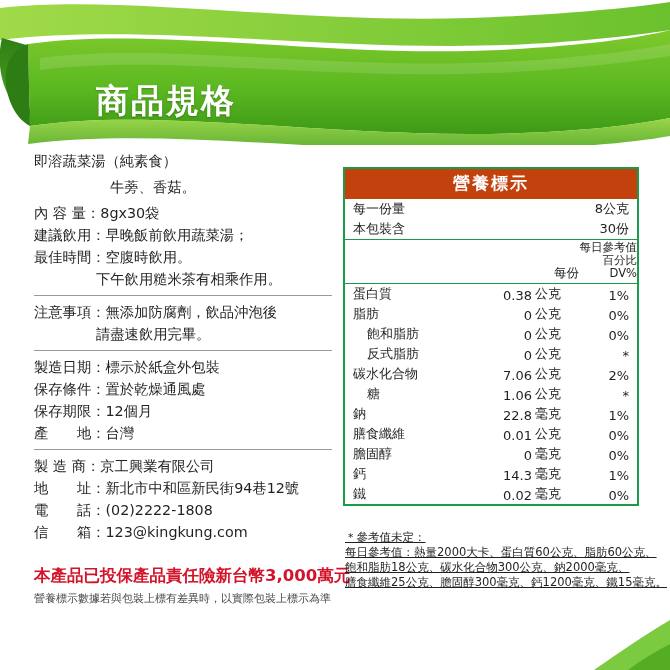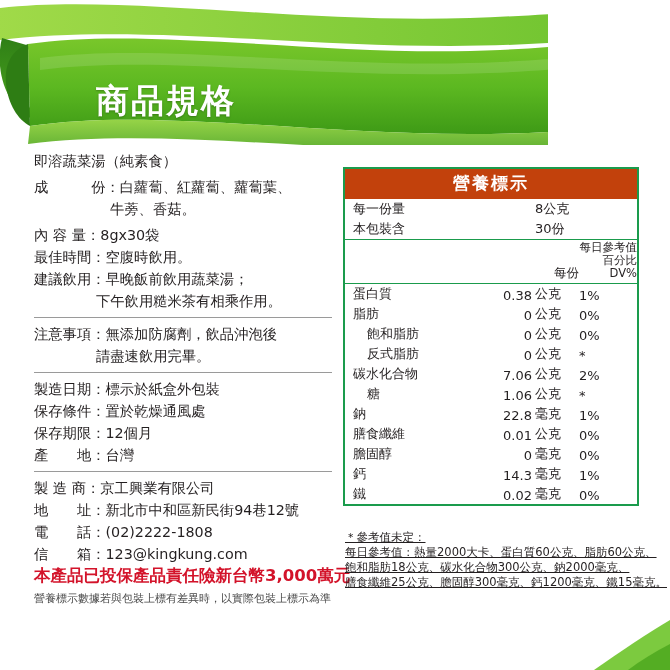--- a/index.html
+++ b/index.html
@@ -10,21 +10,21 @@
     font-family: "DejaVu Sans", "Liberation Sans", sans-serif;
     color: #231f20;
     overflow: hidden;
     position: relative;
   }
 
   
   .banner {
     position: absolute;
     left: 0; top: 0;
-    width: 548px; height: 145px;
+    width: 670px; height: 145px;
     overflow: hidden;
   }
   .banner svg { display: block; }
   .banner-title {
     position: absolute;
     left: 96px; top: 79px;
     font-size: 33px;
     font-weight: bold;
     color: #ffffff;
     letter-spacing: 2px;
@@ -95,21 +95,21 @@
   table.nt {
     width: 100%;
     border-collapse: collapse;
     font-size: 13px;
   }
   table.nt td { padding: 1px 0; vertical-align: bottom; }
   .td-name { padding-left: 8px !important; white-space: nowrap; }
   .td-name.sub { padding-left: 22px !important; }
   .td-val { text-align: right; padding-right: 3px !important; white-space: nowrap; }
   .td-unit { text-align: left; width: 44px; white-space: nowrap; }
-  .td-dv { padding-right: 8px !important; width: 58px; white-space: nowrap; }
+  .td-dv { text-align: right; padding-right: 8px !important; width: 58px; white-space: nowrap; }
   .serving-row td { font-size: 13px; padding-top: 2px; }
   .rule { border-bottom: 1px solid #1a9b4c; }
   .hdr-cell {
     text-align: right;
     font-size: 12.5px;
     line-height: 14px;
     padding-right: 3px;
   }
   .hdr-dv {
     text-align: right;
@@ -173,26 +173,25 @@
     <path d="M28,44 L30,126 C18,120 8,104 6,84 C4,64 12,50 28,44 Z" fill="#2e7d14"></path>
 
     <path d="M40,58 C160,42 330,70 500,62 C580,58 640,50 670,44 L670,56 C630,62 570,70 490,73 C320,80 160,54 40,70 Z" fill="#ffffff" opacity="0.13"></path>
   </svg>
   <div class="banner-title">商品規格</div>
 </div>
 
 <div class="spec">
   <div class="row">即溶蔬菜湯（純素食）</div>
   <div class="gap-s"></div>
-  <div class="row"><span>成　　　份：</span><span>白蘿蔔、紅蘿蔔、蘿蔔葉、</span></div>
   <div class="row indent2"><span>牛蒡、香菇。</span></div>
   <div class="gap-s"></div>
   <div class="row"><span>內 容 量：</span><span>8gx30袋</span></div>
+  <div class="row"><span>建議飲用：</span><span>早晚飯前飲用蔬菜湯；</span></div>
   <div class="row"><span>最佳時間：</span><span>空腹時飲用。</span></div>
-  <div class="row"><span>建議飲用：</span><span>早晚飯前飲用蔬菜湯；</span></div>
   <div class="row indent"><span>下午飲用糙米茶有相乘作用。</span></div>
 
   <hr class="hr-line">
 
   <div class="row"><span>注意事項：</span><span>無添加防腐劑，飲品沖泡後</span></div>
   <div class="row indent"><span>請盡速飲用完畢。</span></div>
 
   <hr class="hr-line">
 
   <div class="row"><span>製造日期：</span><span>標示於紙盒外包裝</span></div>

